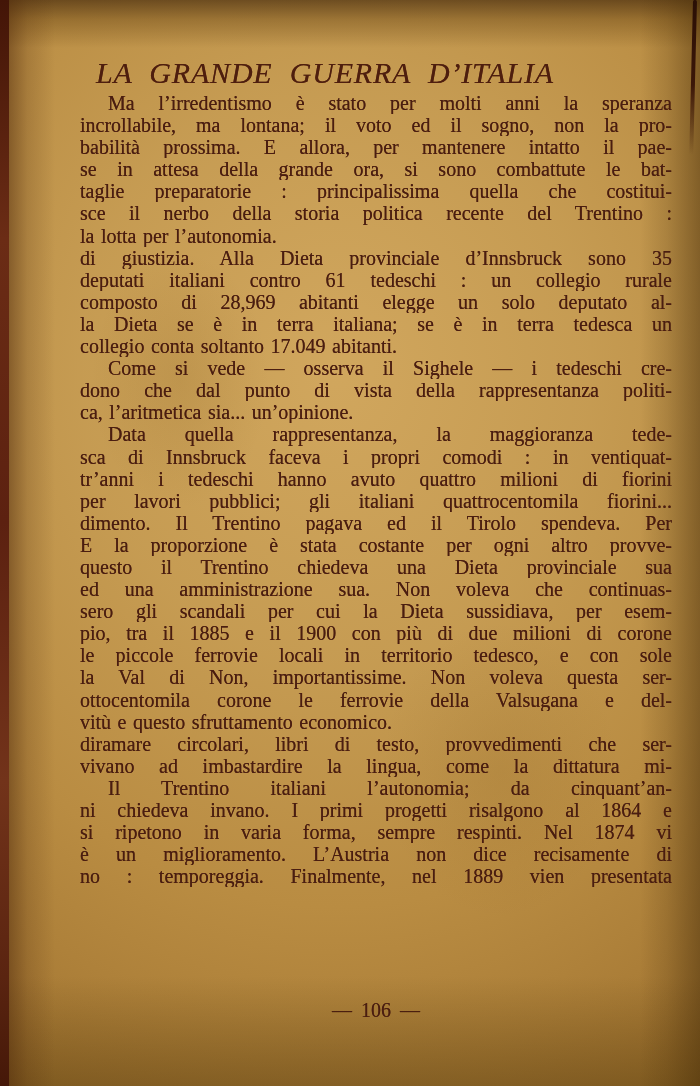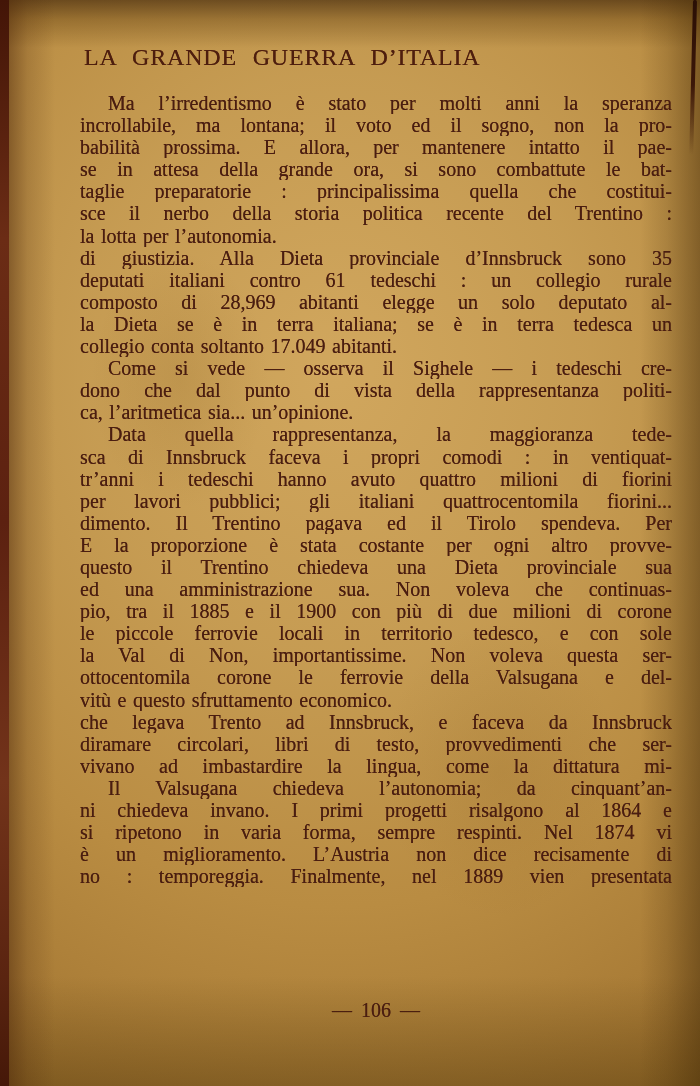--- a/index.html
+++ b/index.html
@@ -57,22 +57,22 @@
   .blotch-a {
     left: 90px; top: 250px; width: 180px; height: 260px;
     background: radial-gradient(ellipse at center, rgba(120,82,22,0.14), rgba(120,82,22,0) 70%);
   }
   .blotch-b {
     left: 380px; top: 620px; width: 240px; height: 300px;
     background: radial-gradient(ellipse at center, rgba(116,78,20,0.12), rgba(116,78,20,0) 70%);
   }
 
   .running-header {
-    position: absolute; left: 80px; top: 40px; margin: 4px;
-    font-size: 24px; font-weight: normal; 
+    position: absolute; left: 80px; top: 40px; margin: 16px;
+    font-size: 30px; font-weight: normal; font-style: italic;
     letter-spacing: 0.8px; word-spacing: 9px;
     color: #4e1e0e;
     text-shadow: 0 0 0.5px rgba(78,30,14,0.85);
     white-space: nowrap;
   }
   .text-block {
     position: absolute; left: 80px; top: 92px; width: 592px;
     font-size: 20px; line-height: 22.1px;
     color: #4a1d10;
     text-shadow: 0 0 0.5px rgba(74,29,16,0.85);
@@ -133,33 +133,33 @@
       </div>
       <div class="paragraph">
         <div class="line indent">Data quella rappresentanza, la maggioranza tede-</div>
         <div class="line">sca di Innsbruck faceva i propri comodi : in ventiquat-</div>
         <div class="line">tr’anni i tedeschi hanno avuto quattro milioni di fiorini</div>
         <div class="line">per lavori pubblici; gli italiani quattrocentomila fiorini...</div>
         <div class="line">dimento. Il Trentino pagava ed il Tirolo spendeva. Per</div>
         <div class="line">E la proporzione è stata costante per ogni altro provve-</div>
         <div class="line">questo il Trentino chiedeva una Dieta provinciale sua</div>
         <div class="line">ed una amministrazione sua. Non voleva che continuas-</div>
+        <div class="line">sero gli scandali per cui la Dieta sussidiava, per esem-</div>
         <div class="line">pio, tra il 1885 e il 1900 con più di due milioni di corone</div>
         <div class="line">le piccole ferrovie locali in territorio tedesco, e con sole</div>
         <div class="line">la Val di Non, importantissime. Non voleva questa ser-</div>
         <div class="line">ottocentomila corone le ferrovie della Valsugana e del-</div>
         <div class="line end">vitù e questo sfruttamento economico.</div>
       </div>
       <div class="paragraph">
-        <div class="line">che legava Trento ad Innsbruck, e faceva da Innsbruck</div>
         <div class="line">diramare circolari, libri di testo, provvedimenti che ser-</div>
         <div class="line">vivano ad imbastardire la lingua, come la dittatura mi-</div>
       </div>
       <div class="paragraph">
-        <div class="line indent">Il Valsugana chiedeva l’autonomia; da cinquant’an-</div>
+        <div class="line indent">Il Trentino italiani l’autonomia; da cinquant’an-</div>
         <div class="line">ni chiedeva invano. I primi progetti risalgono al 1864 e</div>
         <div class="line">si ripetono in varia forma, sempre respinti. Nel 1874 vi</div>
         <div class="line">è un miglioramento. L’Austria non dice recisamente di</div>
         <div class="line">no : temporeggia. Finalmente, nel 1889 vien presentata</div>
       </div>
     </div>
 
   <div class="page-number">— 106 —</div>
 </div>
 

